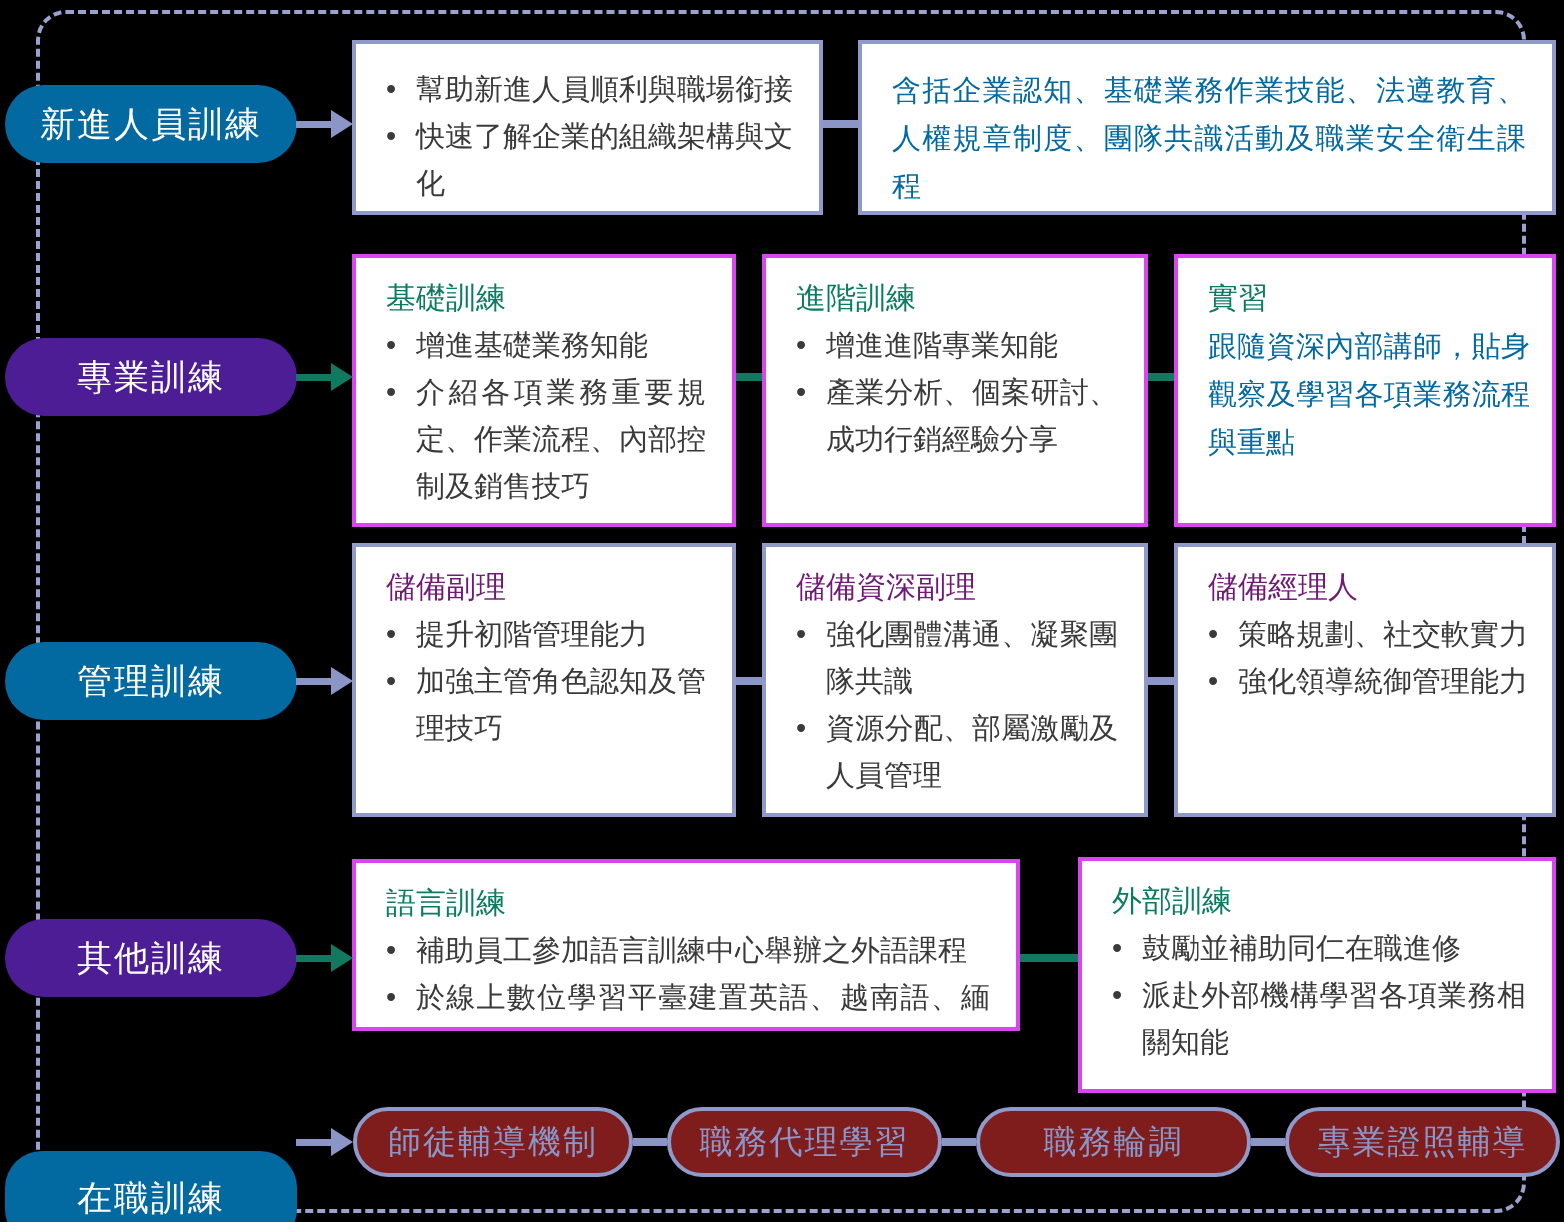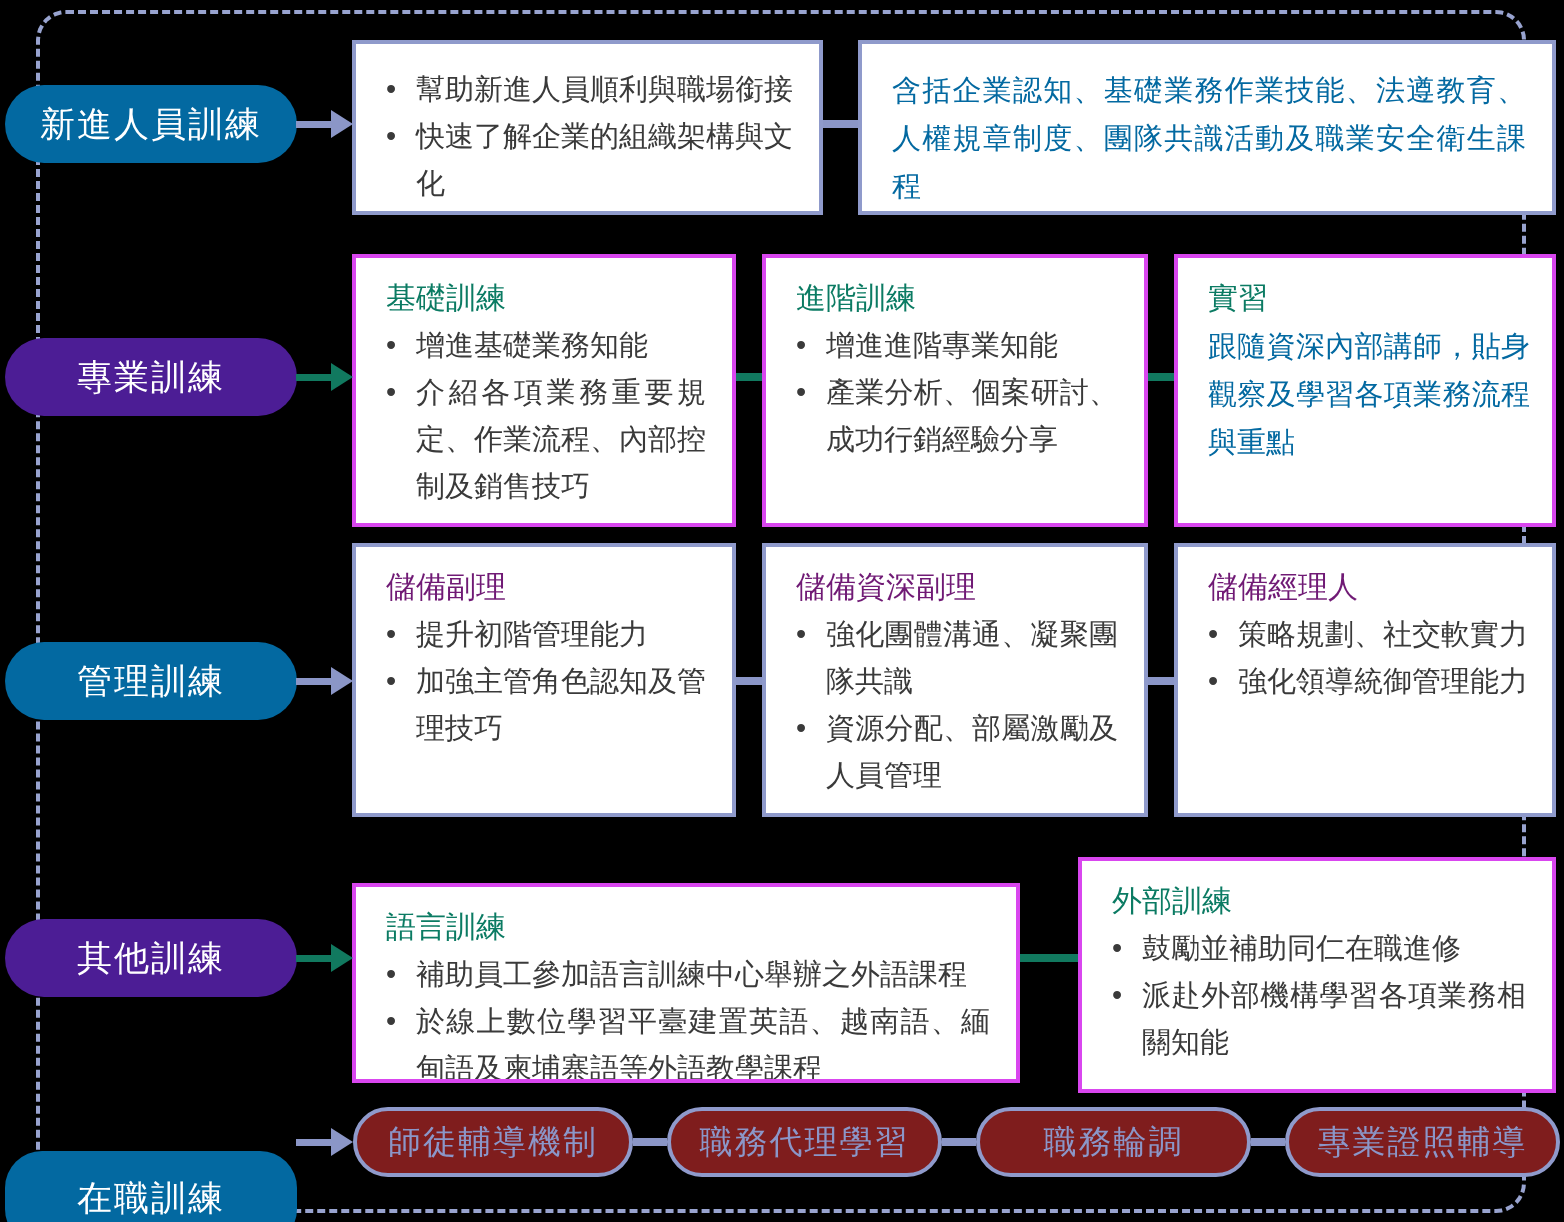--- a/index.html
+++ b/index.html
@@ -184,21 +184,21 @@
       <span class="txt">強化領導統御管理能力</span>
     </div>
   </div>
 
   <div class="cat green" style="top:919px">
     <span>其他訓練</span>
   </div>
   <div class="shaft green" style="top:955px"></div>
   <div class="head green" style="top:944px"></div>
 
-  <div class="box green" style="left:352px;top:871px;width:668px;height:200px">
+  <div class="box green" style="left:352px;top:847px;width:668px;height:172px">
     <div class="title">語言訓練</div>
     <div class="bullet">
       <span class="dot">•</span>
       <span class="txt">補助員工參加語言訓練中心舉辦之外語課程</span>
     </div>
     <div class="bullet">
       <span class="dot">•</span>
       <span class="txt">於線上數位學習平臺建置英語、越南語、緬甸語及柬埔寨語等外語教學課程</span>
     </div>
   </div>

